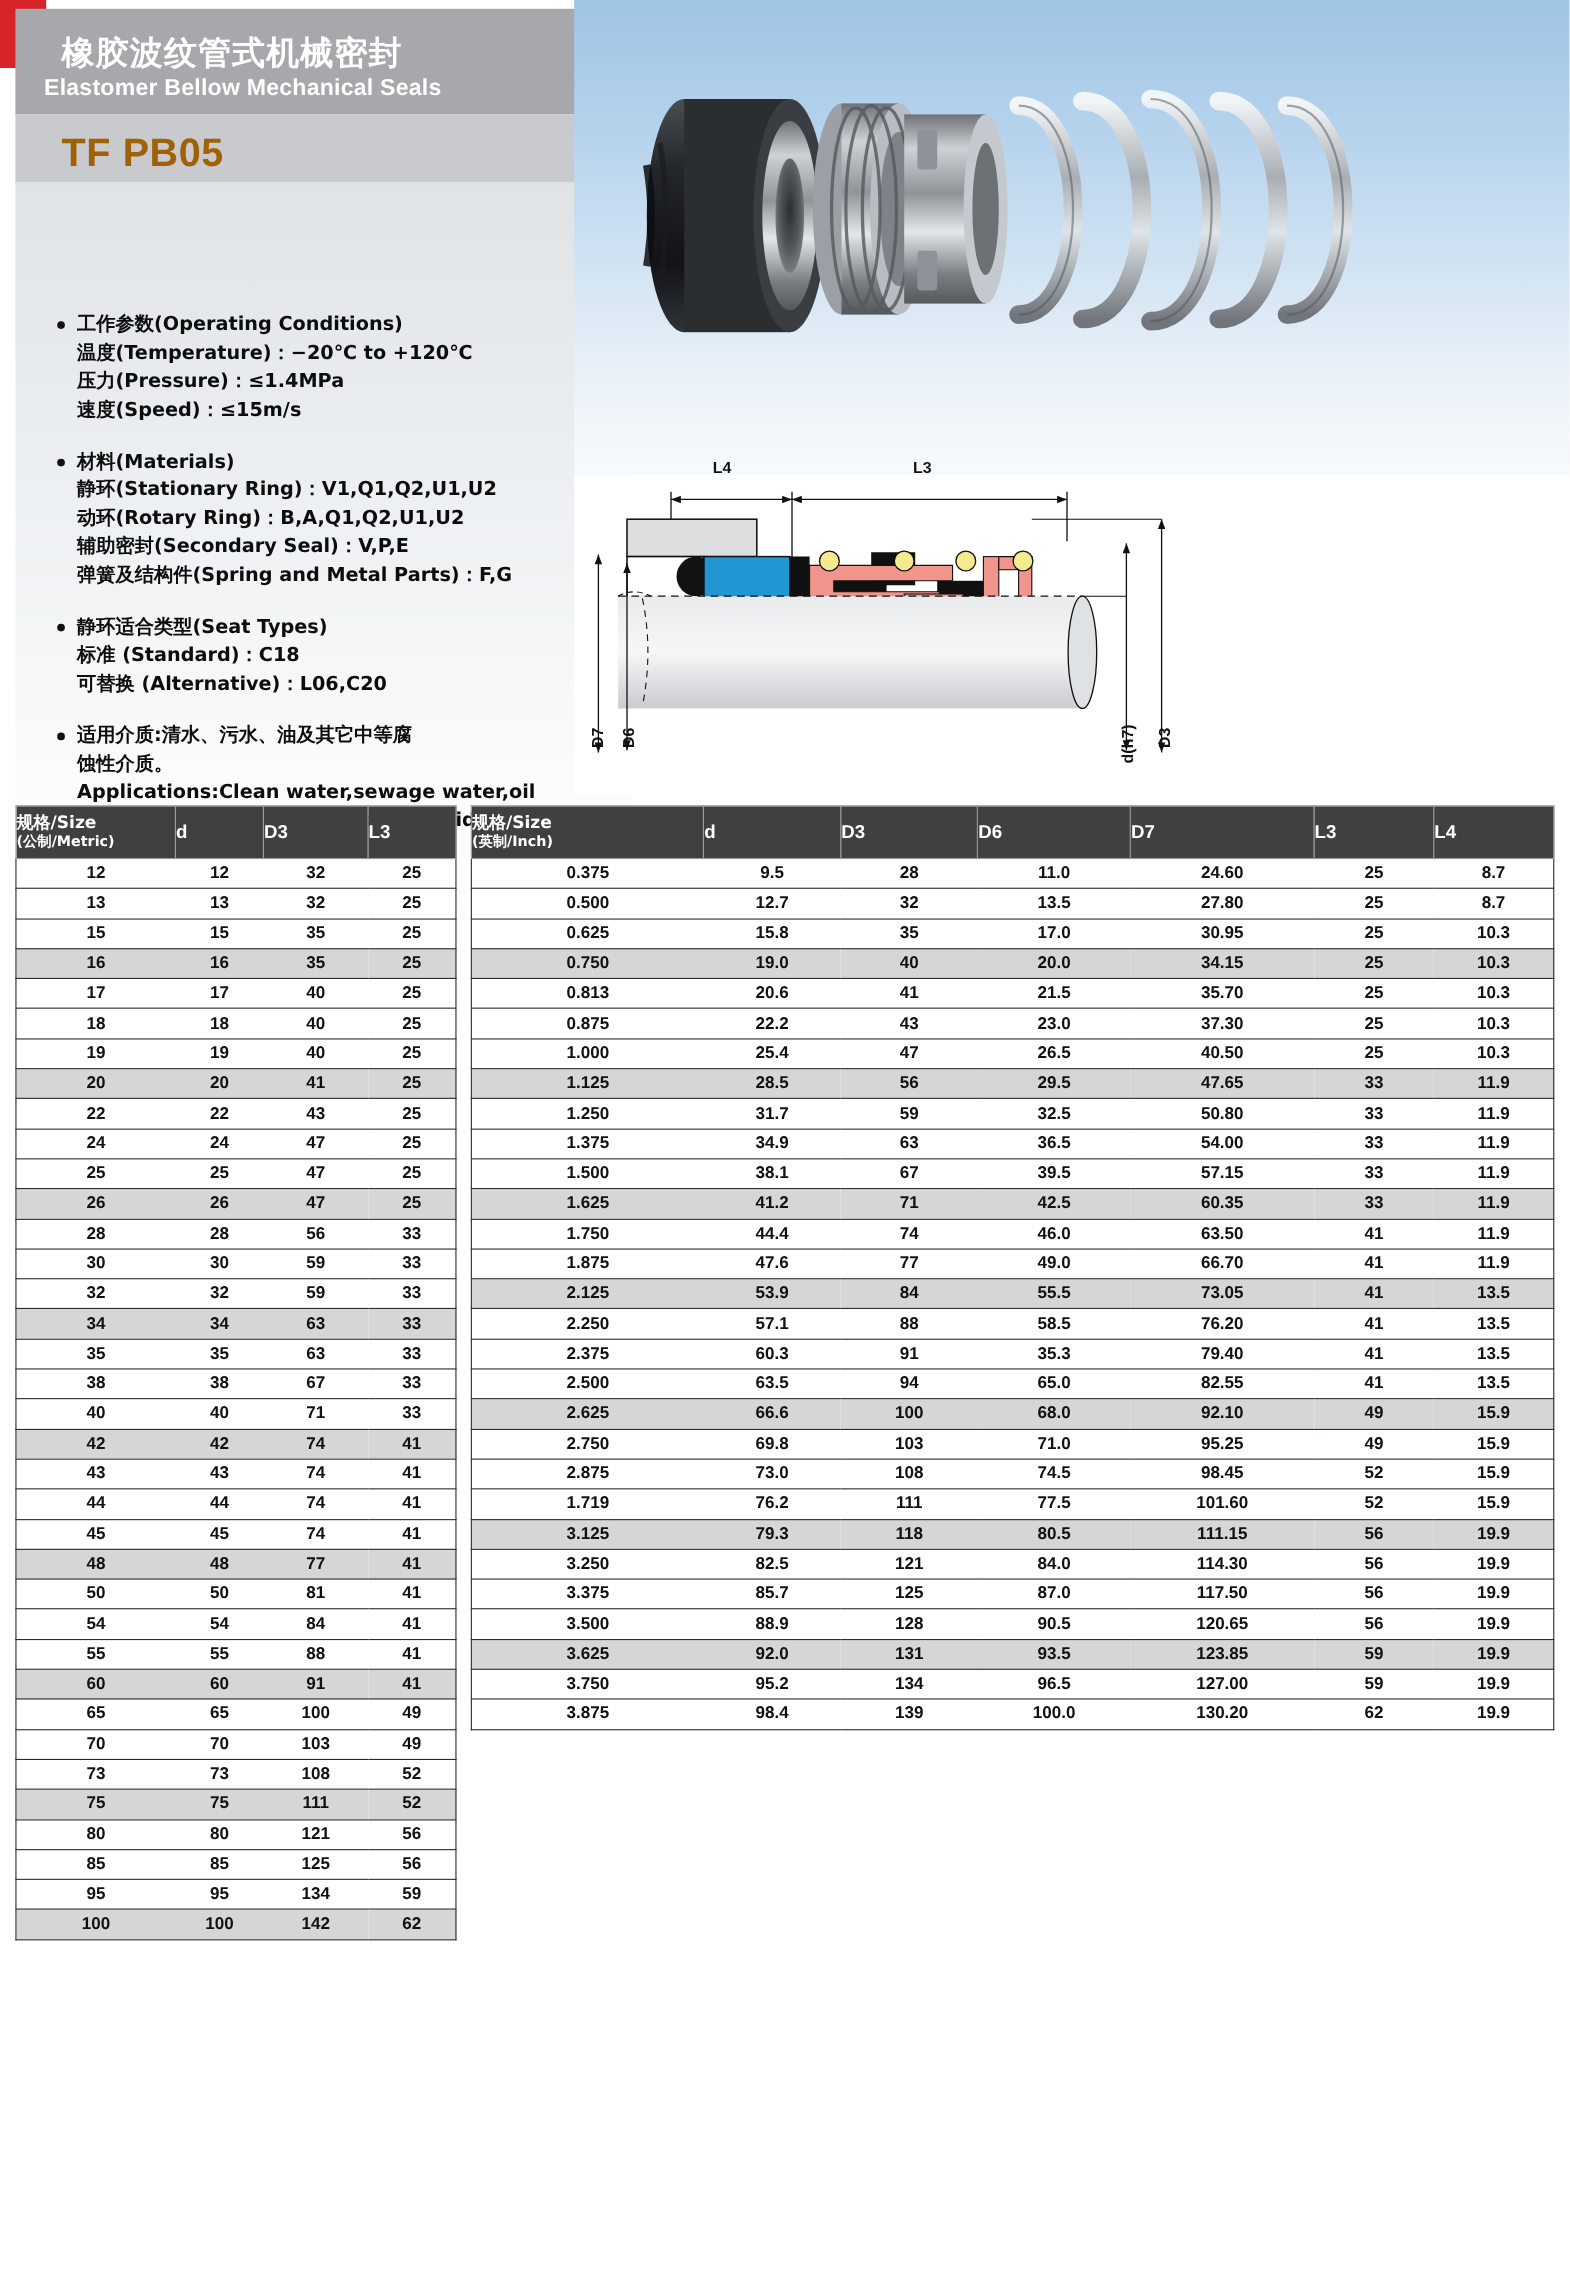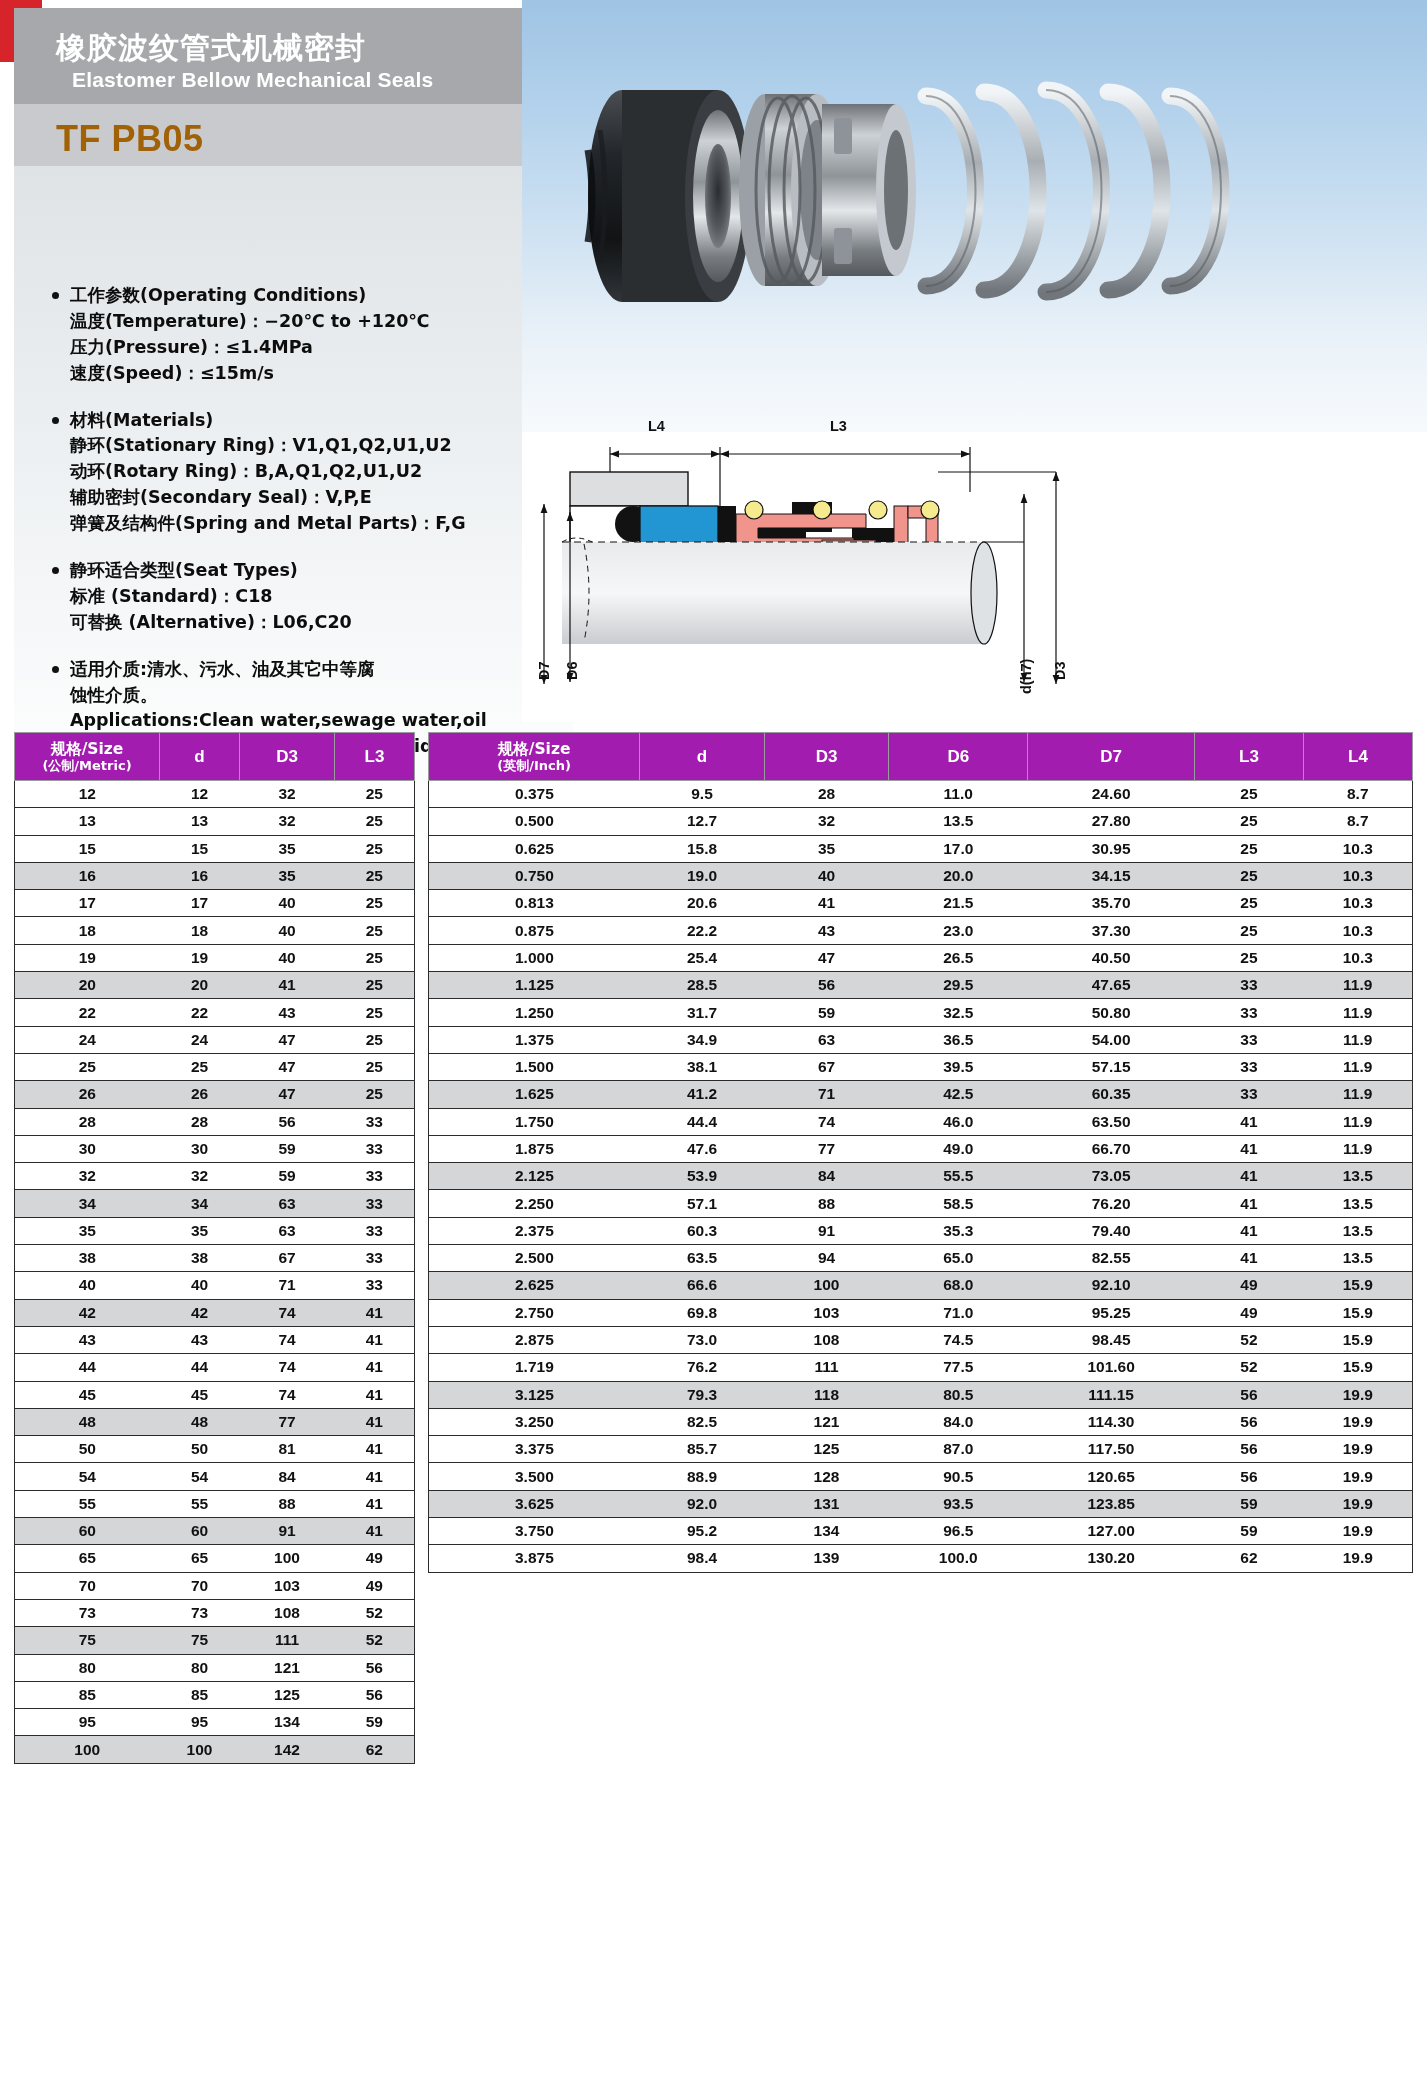--- a/index.html
+++ b/index.html
@@ -29,21 +29,21 @@
     width: 560px; height: 96px;
     background: #a6a8ab;
   }
   .title-cn {
     position: absolute; left: 56px; top: 28px;
     font-size: 30px; font-weight: bold; color: #ffffff;
     letter-spacing: 1px;
     font-family: "DejaVu Sans", sans-serif;
   }
   .title-en {
-    position: absolute; left: 72px; top: 68px;
+    position: absolute; left: 40px; top: 68px;
     font-size: 21px; font-weight: bold; color: #ffffff;
     letter-spacing: .2px;
   }
 
   .model-band {
     position: absolute; left: 14px; top: 104px;
     width: 560px; height: 62px;
     background: #c8cace;
   }
   .model-text {
@@ -99,25 +99,25 @@
   }
   table {
     border-collapse: collapse;
     font-size: 15.5px; font-weight: bold; color: #111;
     table-layout: fixed;
   }
   table.metric { position: absolute; left: 14px; top: 10px; width: 400px; }
   table.inch   { position: absolute; left: 428px; top: 10px; width: 985px; }
 
   thead th {
-    background: #a21caf; color: #ffffff;
+    background: #404040; color: #ffffff;
     font-size: 17px; font-weight: bold;
     height: 48px; vertical-align: middle;
     border: 1px solid #9a9c9f;
-    text-align: center;
+    text-align: left;
     padding: 2px 0;
   }
   thead th.sizecol { font-size: 15.5px; line-height: 1.18; }
   thead th .sub { font-size: 13px; display:block; }
 
   tbody td {
     height: 27.3px; text-align: center; vertical-align: middle;
     border-top: 1px solid #2b2b2b; border-bottom: 1px solid #2b2b2b;
     border-left: none; border-right: none;
     background: #ffffff;

